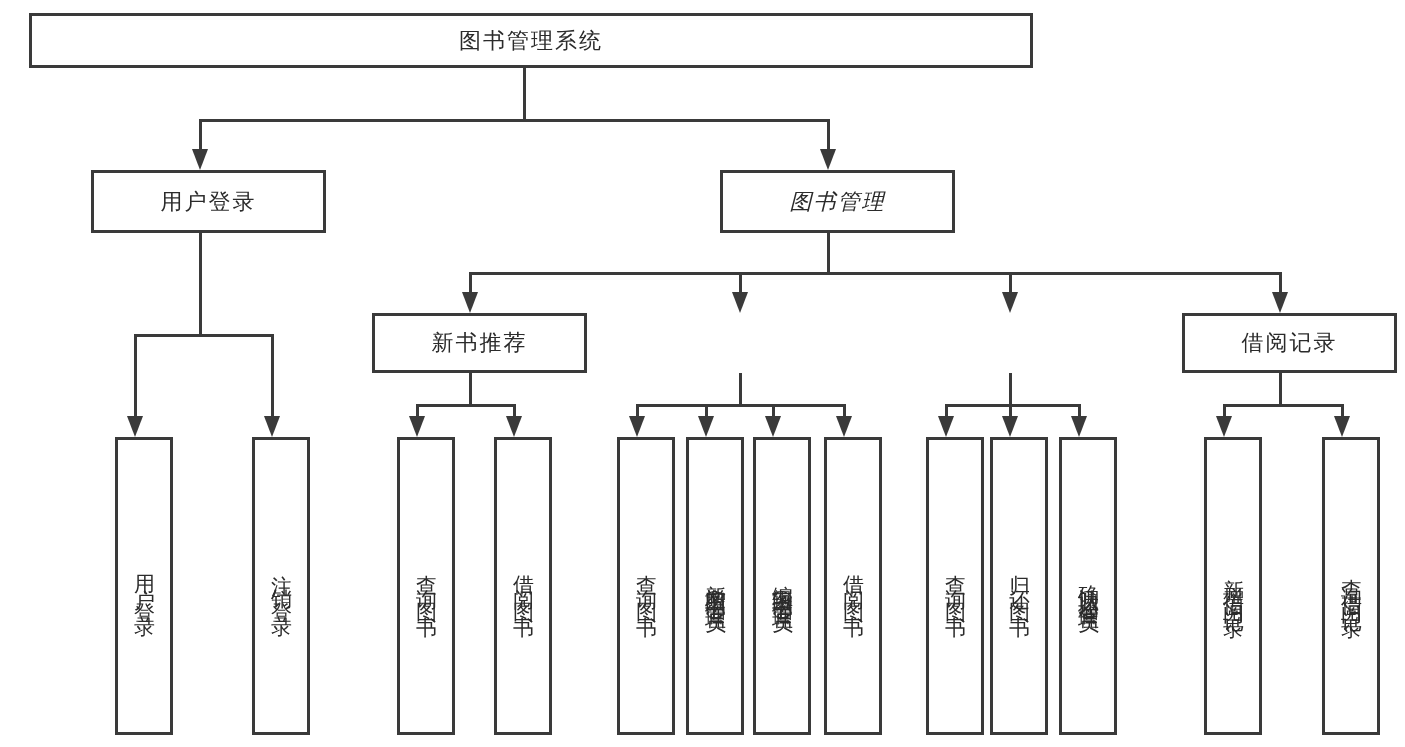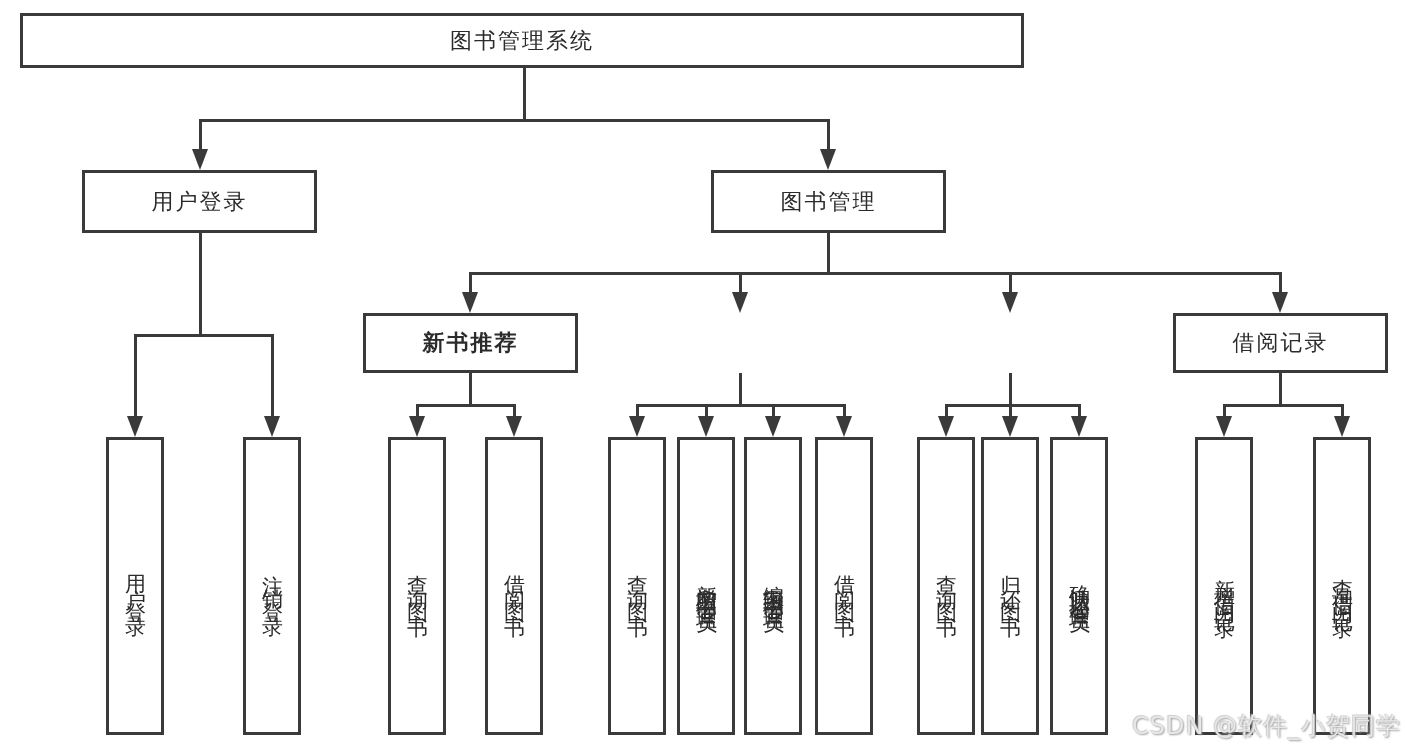--- a/index.html
+++ b/index.html
@@ -15,20 +15,21 @@
     background: #ffffff;
   }
   .node {
     position: absolute;
     box-sizing: border-box;
     background: #ffffff;
     border: 3px solid #3a3a3a;
     display: flex;
     align-items: center;
     justify-content: center;
+    margin-left: 9px;
   }
   .node-h .label {
     font-size: 22px;
     letter-spacing: 2px;
     color: #2b2b2b;
     white-space: nowrap;
   }
   .node-v .label {
     writing-mode: vertical-rl;
     text-orientation: mixed;
@@ -56,21 +57,20 @@
     color: #e7e7e7;
     text-shadow: 1px 1px 2px #9a9a9a, -1px -1px 1px #cfcfcf;
     z-index: 10;
     white-space: nowrap;
   }
 </style>
 </head>
 <body>
 
 <div id="diagram">
-  <div class="watermark">CSDN @软件_小贺同学</div>
 <div class="seg" style="left: 522.5px; top: 68px; width: 3px; height: 52px; background: rgb(58, 58, 58);"></div>
     <div class="seg" style="left: 198.5px; top: 118.5px; width: 631px; height: 3px; background: rgb(58, 58, 58);"></div>
     <div class="seg" style="left: 198.5px; top: 120px; width: 3px; height: 32px; background: rgb(58, 58, 58);"></div>
     <div class="seg" style="left: 826.5px; top: 120px; width: 3px; height: 32px; background: rgb(58, 58, 58);"></div>
     <div class="seg" style="left: 198.5px; top: 233px; width: 3px; height: 102px; background: rgb(58, 58, 58);"></div>
     <div class="seg" style="left: 133.5px; top: 333.5px; width: 140px; height: 3px; background: rgb(58, 58, 58);"></div>
     <div class="seg" style="left: 133.5px; top: 335px; width: 3px; height: 84px; background: rgb(58, 58, 58);"></div>
     <div class="seg" style="left: 270.5px; top: 335px; width: 3px; height: 84px; background: rgb(58, 58, 58);"></div>
     <div class="seg" style="left: 826.5px; top: 233px; width: 3px; height: 40px; background: rgb(58, 58, 58);"></div>
     <div class="seg" style="left: 468.5px; top: 271.5px; width: 813px; height: 3px; background: rgb(58, 58, 58);"></div>
@@ -116,24 +116,24 @@
     <div class="arrow" style="left: 1071px; top: 416px; border-top-color: rgb(58, 58, 58);"></div>
     <div class="arrow" style="left: 1216px; top: 416px; border-top-color: rgb(58, 58, 58);"></div>
     <div class="arrow" style="left: 1334px; top: 416px; border-top-color: rgb(58, 58, 58);"></div>
     <div class="node node-h" style="left: 20px; top: 13px; width: 1004px; height: 55px; border-color: rgb(58, 58, 58);">
       <span class="label" style="color: rgb(43, 43, 43);">图书管理系统</span>
     </div>
     <div class="node node-h" style="left: 82px; top: 170px; width: 235px; height: 63px; border-color: rgb(58, 58, 58);">
       <span class="label" style="color: rgb(43, 43, 43);">用户登录</span>
     </div>
     <div class="node node-h" style="left: 711px; top: 170px; width: 235px; height: 63px; border-color: rgb(58, 58, 58);">
-      <span class="label" style="color: rgb(43, 43, 43);">图书管理</span>
+      <span class="label" style="color: rgb(43, 43, 43); font-style: italic;">图书管理</span>
     </div>
     <div class="node node-h" style="left: 363px; top: 313px; width: 215px; height: 60px; border-color: rgb(58, 58, 58);">
-      <span class="label" style="color: rgb(43, 43, 43); font-weight: bold;">新书推荐</span>
+      <span class="label" style="color: rgb(43, 43, 43);">新书推荐</span>
     </div>
     <div class="node node-h" style="left: 1173px; top: 313px; width: 215px; height: 60px; border-color: rgb(58, 58, 58);">
       <span class="label" style="color: rgb(43, 43, 43);">借阅记录</span>
     </div>
     <div class="node node-v" style="left: 106px; top: 437px; width: 58px; height: 298px; border-color: rgb(58, 58, 58);">
       <span class="label" style="color: rgb(43, 43, 43); letter-spacing: 14px;">用户登录</span>
     </div>
     <div class="node node-v" style="left: 243px; top: 437px; width: 58px; height: 298px; border-color: rgb(58, 58, 58);">
       <span class="label" style="color: rgb(43, 43, 43); letter-spacing: 14px;">注销登录</span>
     </div>

